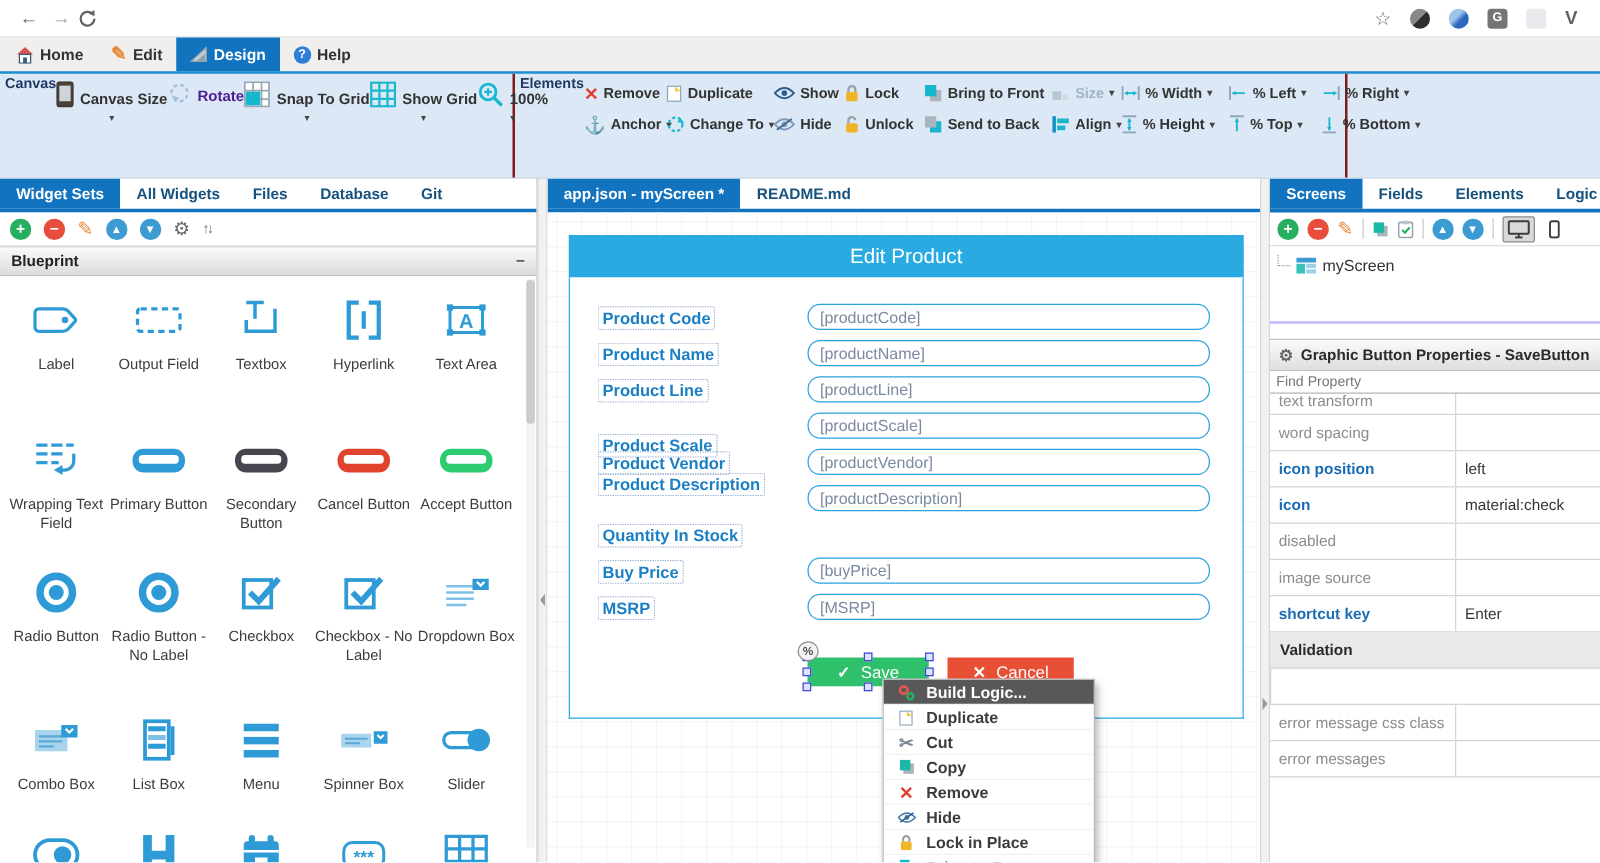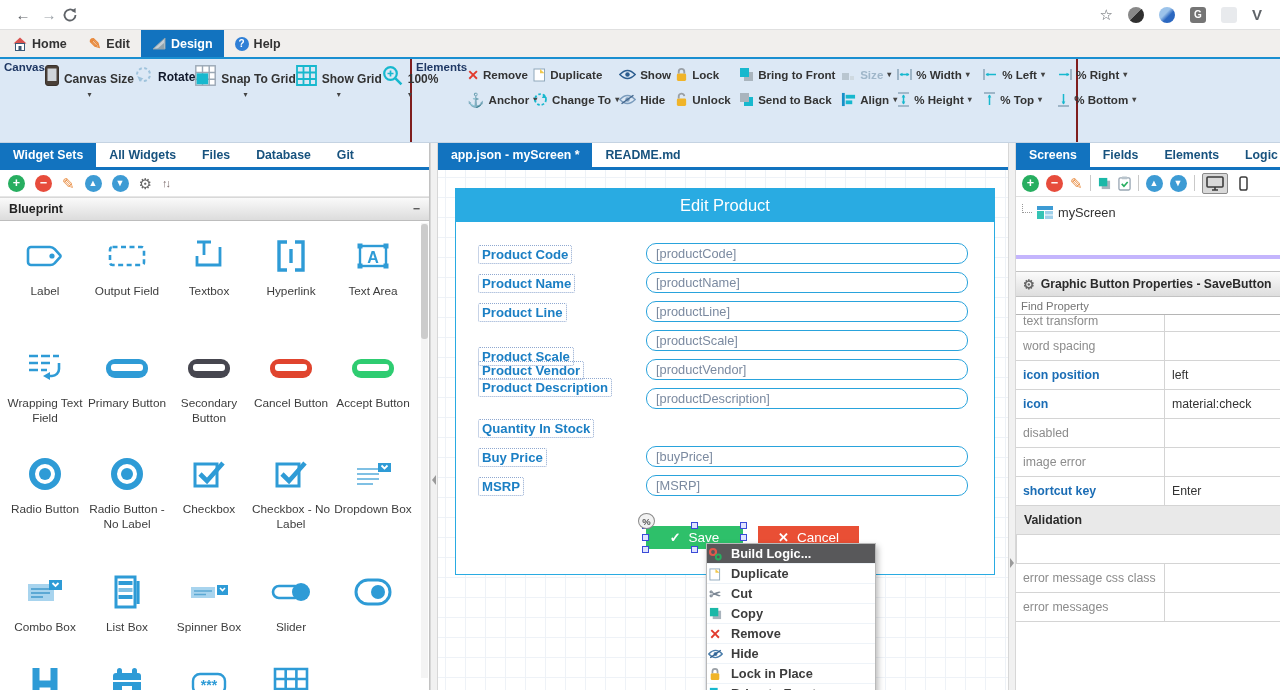--- a/index.html
+++ b/index.html
@@ -27,21 +27,21 @@
 .mitem.active{background:#1273bf;color:#fff}
 .helpc{width:14px;height:14px;border-radius:50%;background:#2f7fd6;color:#fff;font-size:10px;font-weight:bold;text-align:center;line-height:14px}
 
 
 .ribbon{height:86px;background:#dce8f5;border-top:2px solid #1a8fd1;display:flex;border-bottom:1px solid #c5d3e2}
 .rgroup{display:flex;border-right:2px solid #7f1d1d;padding:1px 4px 17px}
 .rgtitle{text-align:center;font-size:11.5px;font-weight:bold;color:#1f3864;height:15px;line-height:15px}
 .cbtns{display:flex;flex:1;align-items:flex-start;justify-content:space-around;padding-top:5px}
 .cbtn{display:flex;flex-direction:column;align-items:center;gap:5px}
 .cbtn .top{display:flex;align-items:flex-end;gap:5px;font-size:12px;color:#333;font-weight:bold;white-space:nowrap}
-.cbtn.dis .top{color:#0f172a}
+.cbtn.dis .top{color:#4c1d95}
 .car{font-size:8px;color:#444;line-height:8px}
 .egrid{display:grid;grid-template-columns:66px 86px 56px 64px 102px 56px 86px 74px 86px;grid-auto-rows:25px;align-items:center;flex:1;padding-top:2px}
 .eitem{display:flex;align-items:center;gap:4px;font-size:11.6px;color:#333;white-space:nowrap;font-weight:bold}
 .eitem.dis{color:#9fb6c9}
 .xglyph{color:#e23b2e;font-size:14px;font-weight:bold;line-height:14px}
 .anch{color:#2c4a6e;font-size:14px;line-height:14px}
 .scis{color:#7b8794;font-size:14px;line-height:14px}
 
 
 .main{display:flex;height:547px}
@@ -89,31 +89,31 @@
 .pbtn{display:flex;align-items:center;justify-content:center;gap:8px;width:100%;height:100%;color:#fff;font-size:13.5px}
 .save{background:#2ec06a}
 .cancel{background:#e94f35}
 .bico{font-size:13px;font-weight:bold;color:#fff;line-height:13px}
 .hdl{position:absolute;width:7px;height:7px;background:#dfe3ff;border:1px solid #3b4bd8;z-index:2}
 .h1{left:-4px;top:-4px}.h2{left:45px;top:-4px}.h3{right:-4px;top:-4px}
 .h4{left:-4px;top:8px}.h5{right:-4px;top:8px}
 .h6{left:-4px;bottom:-4px}.h7{left:45px;bottom:-4px}.h8{right:-4px;bottom:-4px}
 .pct{position:absolute;left:-8px;top:-13px;width:17px;height:16px;border:1px solid #8a8a8a;border-radius:50%;background:#f2f2f2;color:#555;font-size:9.5px;font-weight:bold;display:flex;align-items:center;justify-content:center;z-index:3}
 .cmenu{position:absolute;left:268px;top:373px;width:170px;background:#fff;border:1px solid #b9b9b9;box-shadow:2px 3px 6px rgba(0,0,0,.28);z-index:5}
-.cmi{height:20px;display:flex;align-items:center;gap:8px;padding:0 0;font-size:12.8px;font-weight:bold;color:#3c3c3c;border-bottom:1px solid #eef3f8}
+.cmi{height:20px;display:flex;align-items:center;gap:8px;padding:0 10px;font-size:12.8px;font-weight:bold;color:#3c3c3c;border-bottom:1px solid #eef3f8}
 .cmi.first{background:#58585a;color:#fff}
 .cmico{width:16px;display:flex;justify-content:center;align-items:center}
 
 
 .rpanel{width:264px;display:flex;flex-direction:column;background:#fff}
 .rtools{height:27px;display:flex;align-items:center;gap:7px;padding-left:6px;border-bottom:1px solid #e0e0e0}
 .tdiv{width:1px;height:16px;background:#c9c9c9}
 .devbtn{padding:2px 3px;border:1px solid transparent;border-radius:2px;display:flex;align-items:center}
 .devbtn.active{background:#d9d9d9;border-color:#8a8a8a}
-.tree{height:62px;border-bottom:4px solid #c4b5fd;padding:8px 0 0 6px}
+.tree{height:62px;border-bottom:2px solid #c4b5fd;padding:8px 0 0 6px}
 .titem{display:flex;align-items:center;gap:5px;font-size:12.8px;color:#333}
 .tline{width:10px;height:9px;border-left:1px dotted #999;border-bottom:1px dotted #999;margin-top:-8px}
 .rgap{height:12px}
 .propshead{height:26px;background:linear-gradient(#fbfbfb,#dedede);border-top:1px solid #c3c3c3;border-bottom:1px solid #c3c3c3;display:flex;align-items:center;gap:6px;padding:0 7px;font-size:12.2px;font-weight:bold;color:#2b2b2b;white-space:nowrap}
 .findp{display:block;width:100%;height:18px;border:1px solid #b5b5b5;border-top:none;border-left:none;border-right:none;font-size:11.3px;color:#777;padding:0 5px;font-family:inherit;outline:none}
 .pgrid{flex:1;overflow:hidden;font-size:12.3px}
 .prow{display:flex;height:29px;border-bottom:1px solid #d4d4d4;align-items:stretch}
 .prow.cut{height:17px;overflow:hidden}
 .prow.cut .pn{margin-top:-5px}
 .pn{width:148px;padding-left:7px;color:#8c8c8c;display:flex;align-items:center}
@@ -548,20 +548,30 @@
                   <rect x="13.5" y="18" width="14" height="4" fill="#7fc0e4"></rect>
                   <rect x="13.5" y="25" width="14" height="4" fill="#2e9bd6"></rect>
                   <path d="M33 11v23" stroke="#2e9bd6" stroke-width="3.2"></path>
                 </svg>
               </span>
               <span>List Box</span>
             </span>
           <span class="wg">
               <span class="wico">
                 <svg width="44" height="44" viewBox="0 0 44 44">
+                  <rect x="8" y="9" width="28" height="6" fill="#2e9bd6"></rect>
+                  <rect x="8" y="19.5" width="28" height="6" fill="#2e9bd6"></rect>
+                  <rect x="8" y="30" width="28" height="6" fill="#2e9bd6"></rect>
+                </svg>
+              </span>
+              <span>Menu</span>
+            </span>
+          <span class="wg">
+              <span class="wico">
+                <svg width="44" height="44" viewBox="0 0 44 44">
                   <rect x="4" y="17" width="24" height="11" fill="#a8d4ee"></rect>
                   <path d="M7 21h18M7 24.5h12" stroke="#5ba8d4" stroke-width="1.6"></path>
                   <rect x="30" y="15" width="11" height="10" fill="#2e9bd6"></rect>
                   <path d="M33 18l2.5 2.5 2.5-2.5" fill="none" stroke="#fff" stroke-width="1.6"></path>
                 </svg>
               </span>
               <span>Spinner Box</span>
             </span>
           <span class="wg">
               <span class="wico">
@@ -824,21 +834,21 @@
           </div>
         <div class="prow set">
             <span class="pn">icon</span>
             <span class="pv">material:check</span>
           </div>
         <div class="prow">
             <span class="pn">disabled</span>
             <span class="pv"></span>
           </div>
         <div class="prow">
-            <span class="pn">image error</span>
+            <span class="pn">image source</span>
             <span class="pv"></span>
           </div>
         <div class="prow set">
             <span class="pn">shortcut key</span>
             <span class="pv">Enter</span>
           </div>
         <div class="psec">
             <span>Validation</span>
           </div>
         <div class="prow">

